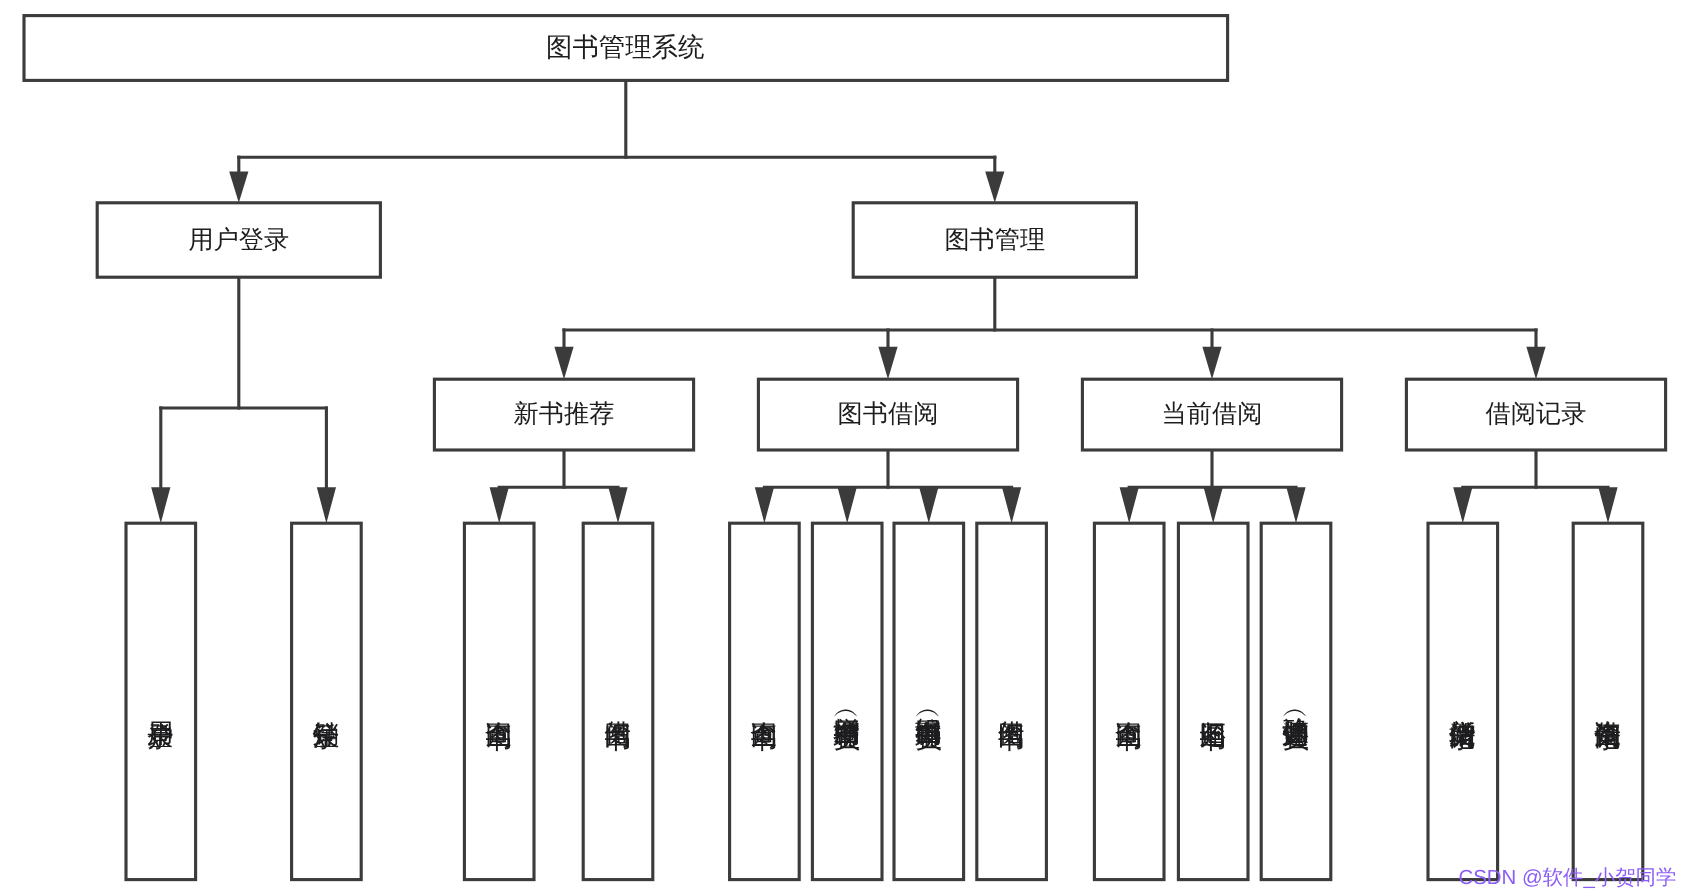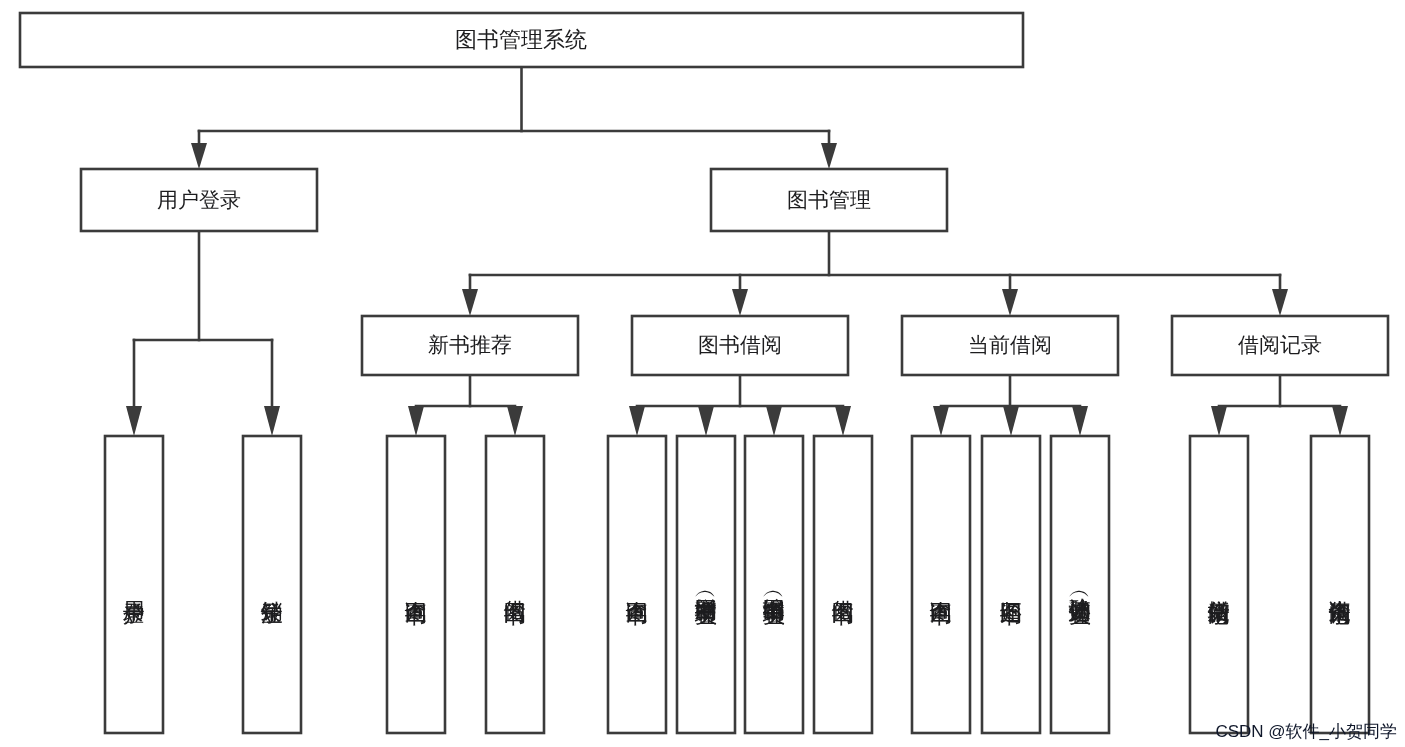--- a/index.html
+++ b/index.html
@@ -64,21 +64,21 @@
     letter-spacing: 1px;
     white-space: nowrap;
     pointer-events: none;
   }
   .watermark {
     position: absolute;
     right: 8px;
     bottom: 4px;
     font-family: "Liberation Sans", "DejaVu Sans", sans-serif;
     font-size: 17px;
-    color: #0f172a;
+    color: #8b5cf6;
     white-space: nowrap;
   }
 </style>
 </head>
 <body>
 
 <div id="diagram-root">
 
   <svg id="flow" viewBox="0 0 1405 747">
 

